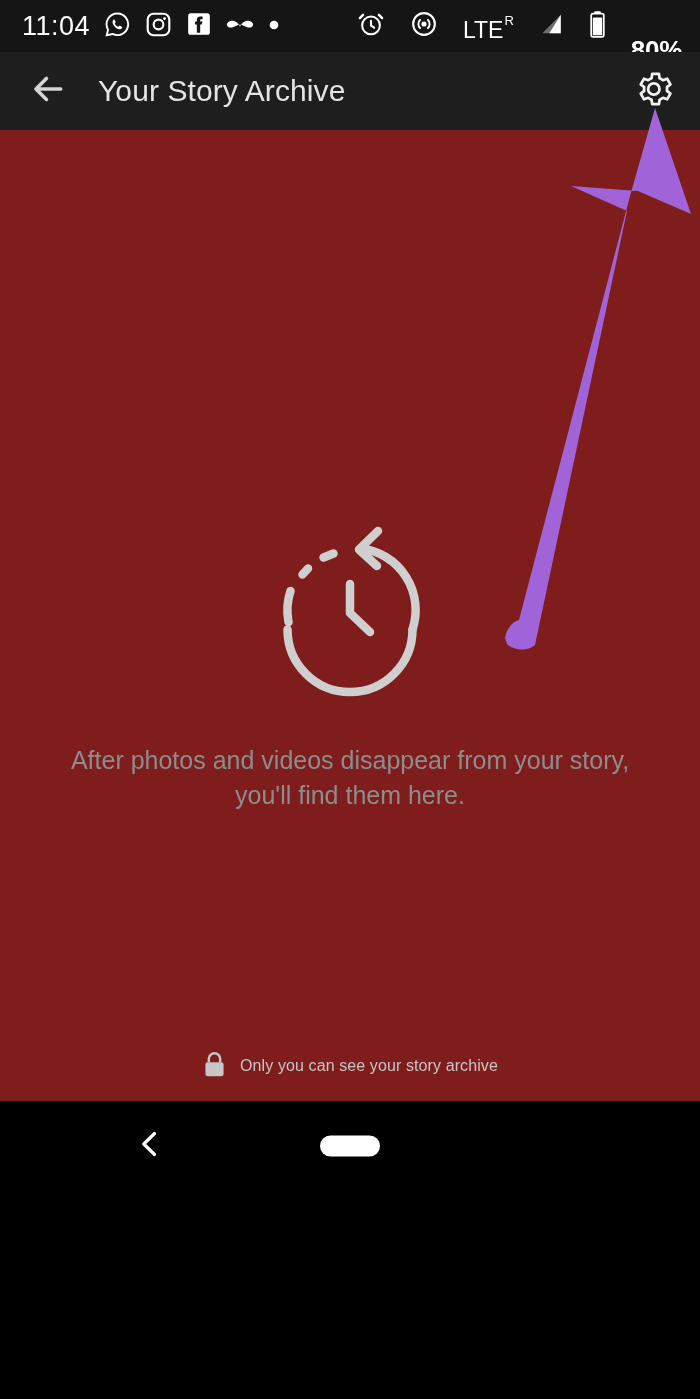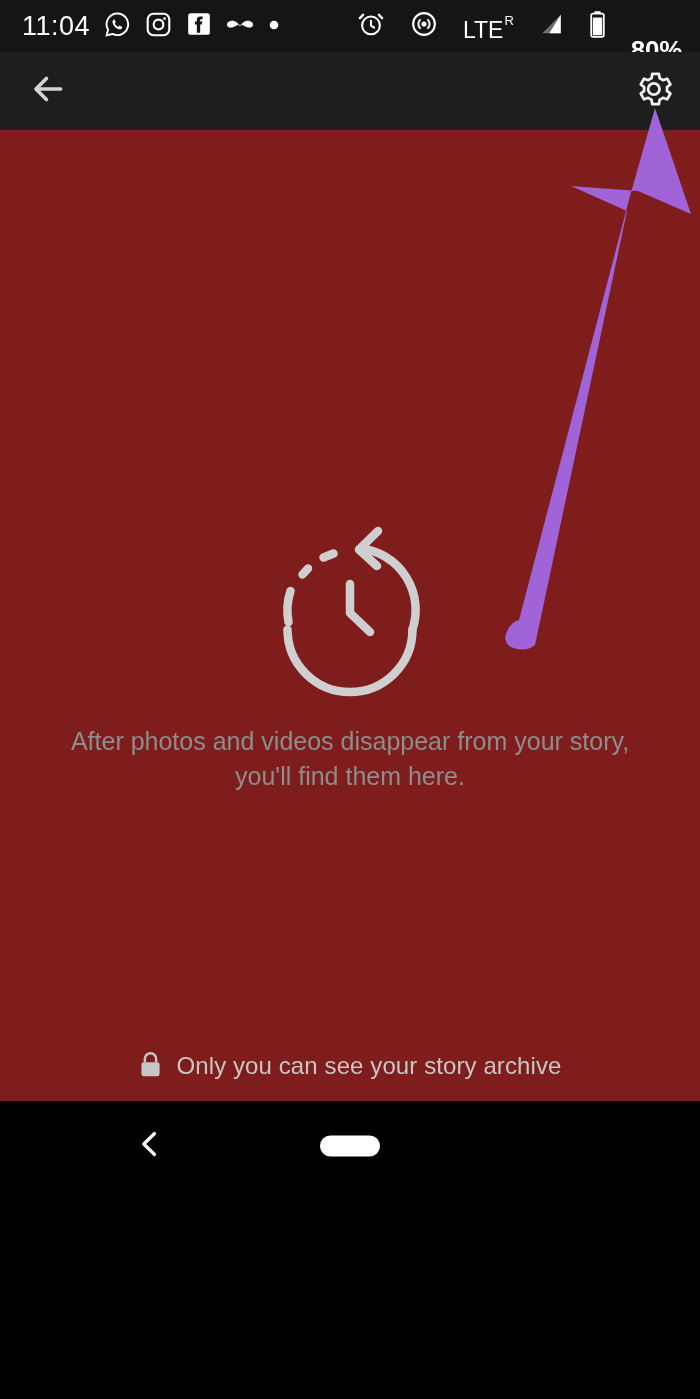--- a/index.html
+++ b/index.html
@@ -128,21 +128,21 @@
     height: 1180px;
     display: flex;
     flex-direction: column;
     align-items: center;
     justify-content: flex-start;
   }
   #archive-clock-icon {
     margin-top: 382px;
   }
   #empty-text {
-    margin-top: 22px;
+    margin-top: 41px;
     width: 600px;
     text-align: center;
     color: #8d8d8d;
     font-size: 25px;
     line-height: 1.38;
     font-weight: 400;
   }
 
   
   #privacy-footer {
@@ -151,21 +151,21 @@
     bottom: 89px;
     width: 700px;
     height: 70px;
     display: flex;
     align-items: center;
     justify-content: center;
     gap: 13px;
   }
   #privacy-label {
     color: #c6c6c6;
-    font-size: 24px;
+    font-size: 16px;
     font-weight: 400;
     letter-spacing: 0.1px;
   }
 
   
   #nav-bar {
     position: absolute;
     left: 0; bottom: 0;
     width: 700px;
     height: 89px;
@@ -290,20 +290,21 @@
   </div>
 
   <div id="app-bar">
     <div id="back-button">
       <span>
         <svg width="38" height="38" viewBox="0 0 24 24">
           <path d="M20 12H5.2M11 5.4 4.4 12l6.6 6.6" fill="none" stroke="#d4d4d4" stroke-width="2.3" stroke-linecap="round" stroke-linejoin="round"></path>
         </svg>
       </span>
     </div>
+    <div id="app-title">Your Story Archive</div>
     <div id="settings-button">
       <span>
         <svg width="42" height="42" viewBox="0 0 24 24">
           <path d="M19.4 13.1a7.6 7.6 0 0 0 0-2.2l2-1.5-1.9-3.3-2.4.9a7.7 7.7 0 0 0-1.9-1.1L14.8 3.3h-3.8l-.4 2.6a7.7 7.7 0 0 0-1.9 1.1l-2.4-.9L4.4 9.4l2 1.5a7.6 7.6 0 0 0 0 2.2l-2 1.5 1.9 3.3 2.4-.9a7.7 7.7 0 0 0 1.9 1.1l.4 2.6h3.8l.4-2.6a7.7 7.7 0 0 0 1.9-1.1l2.4.9 1.9-3.3-2-1.5z" fill="none" stroke="#f2f2f2" stroke-width="1.55" stroke-linejoin="round"></path>
           <circle cx="11.9" cy="12" r="3.25" fill="none" stroke="#f2f2f2" stroke-width="1.55"></circle>
         </svg>
       </span>
     </div>
   </div>
 

